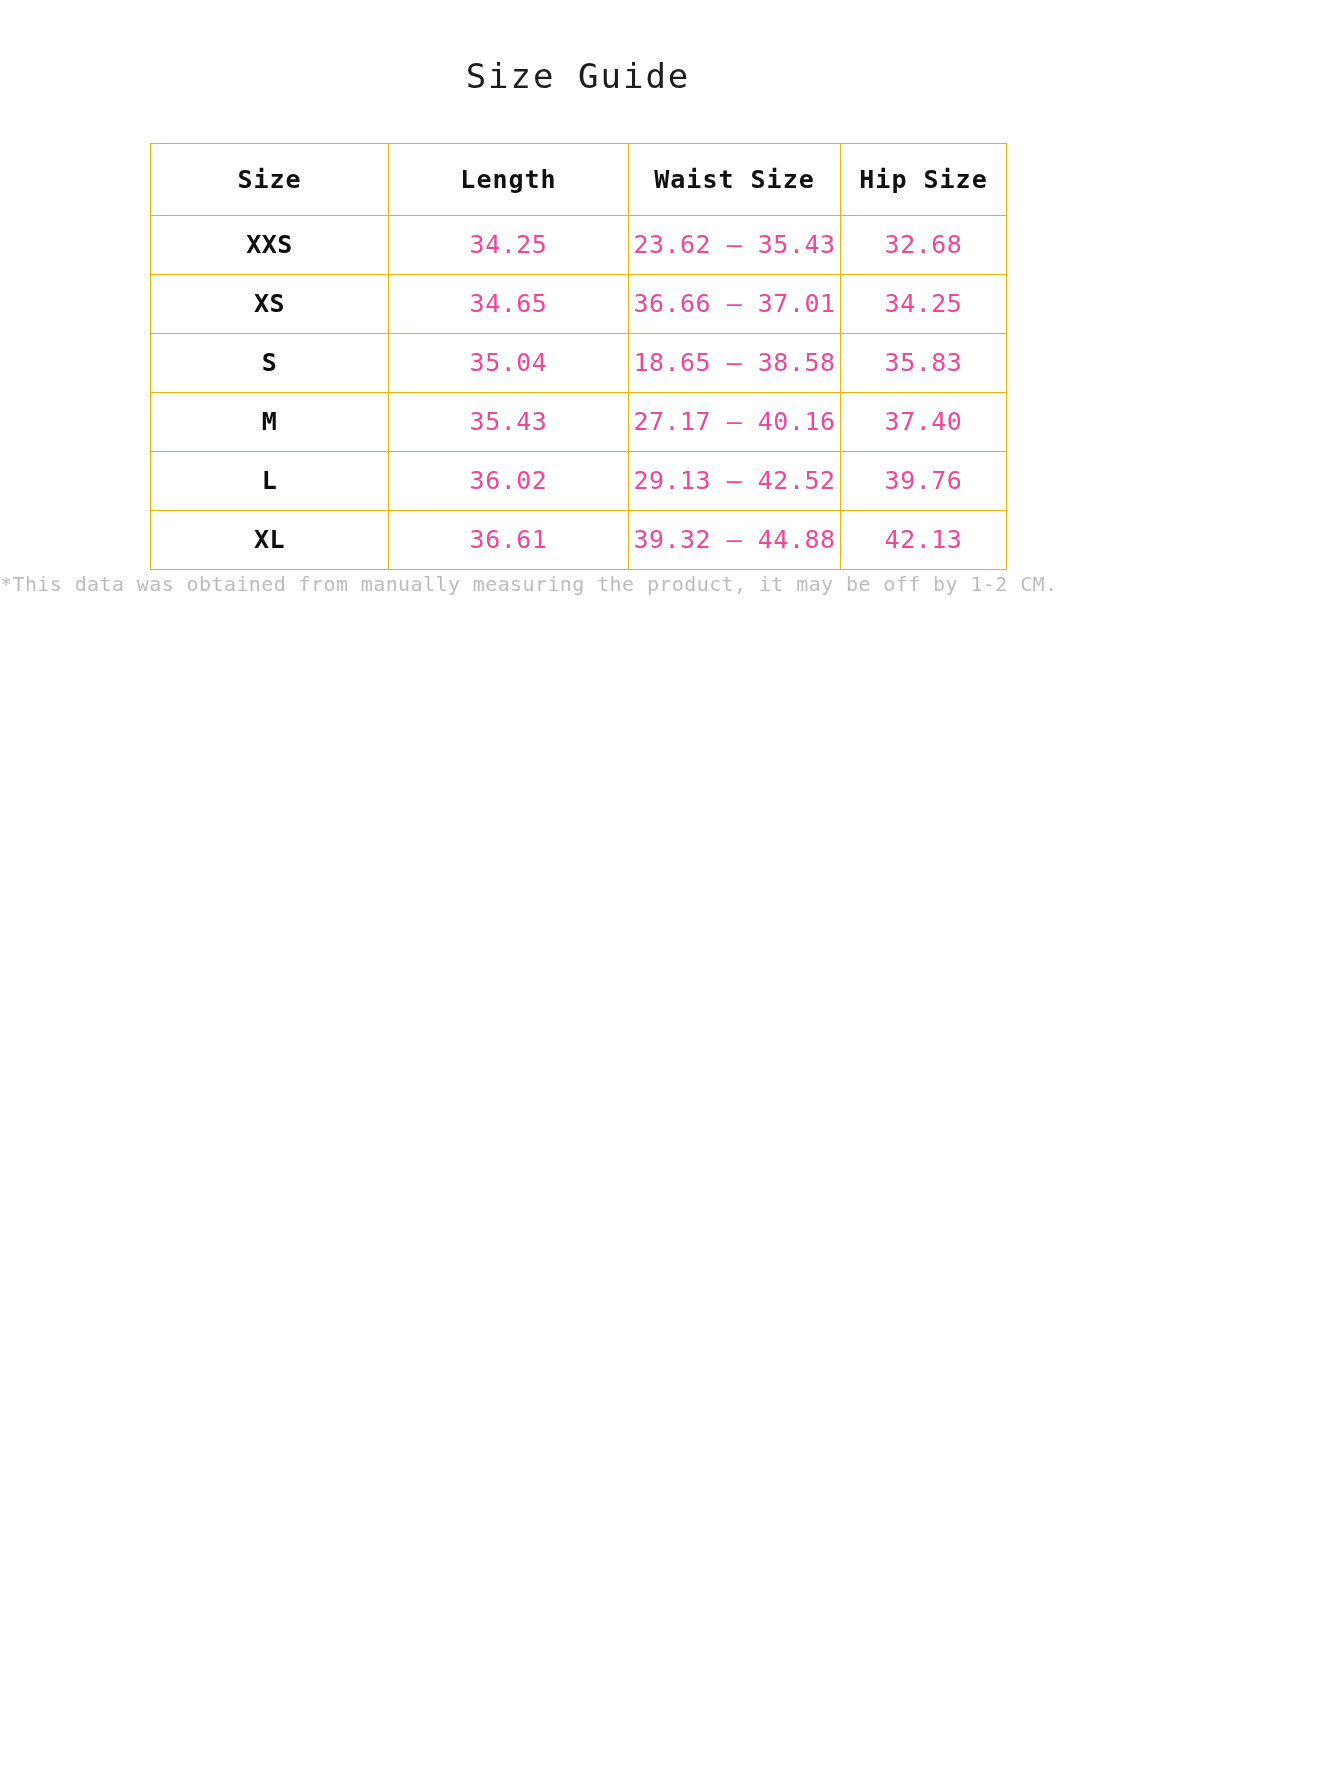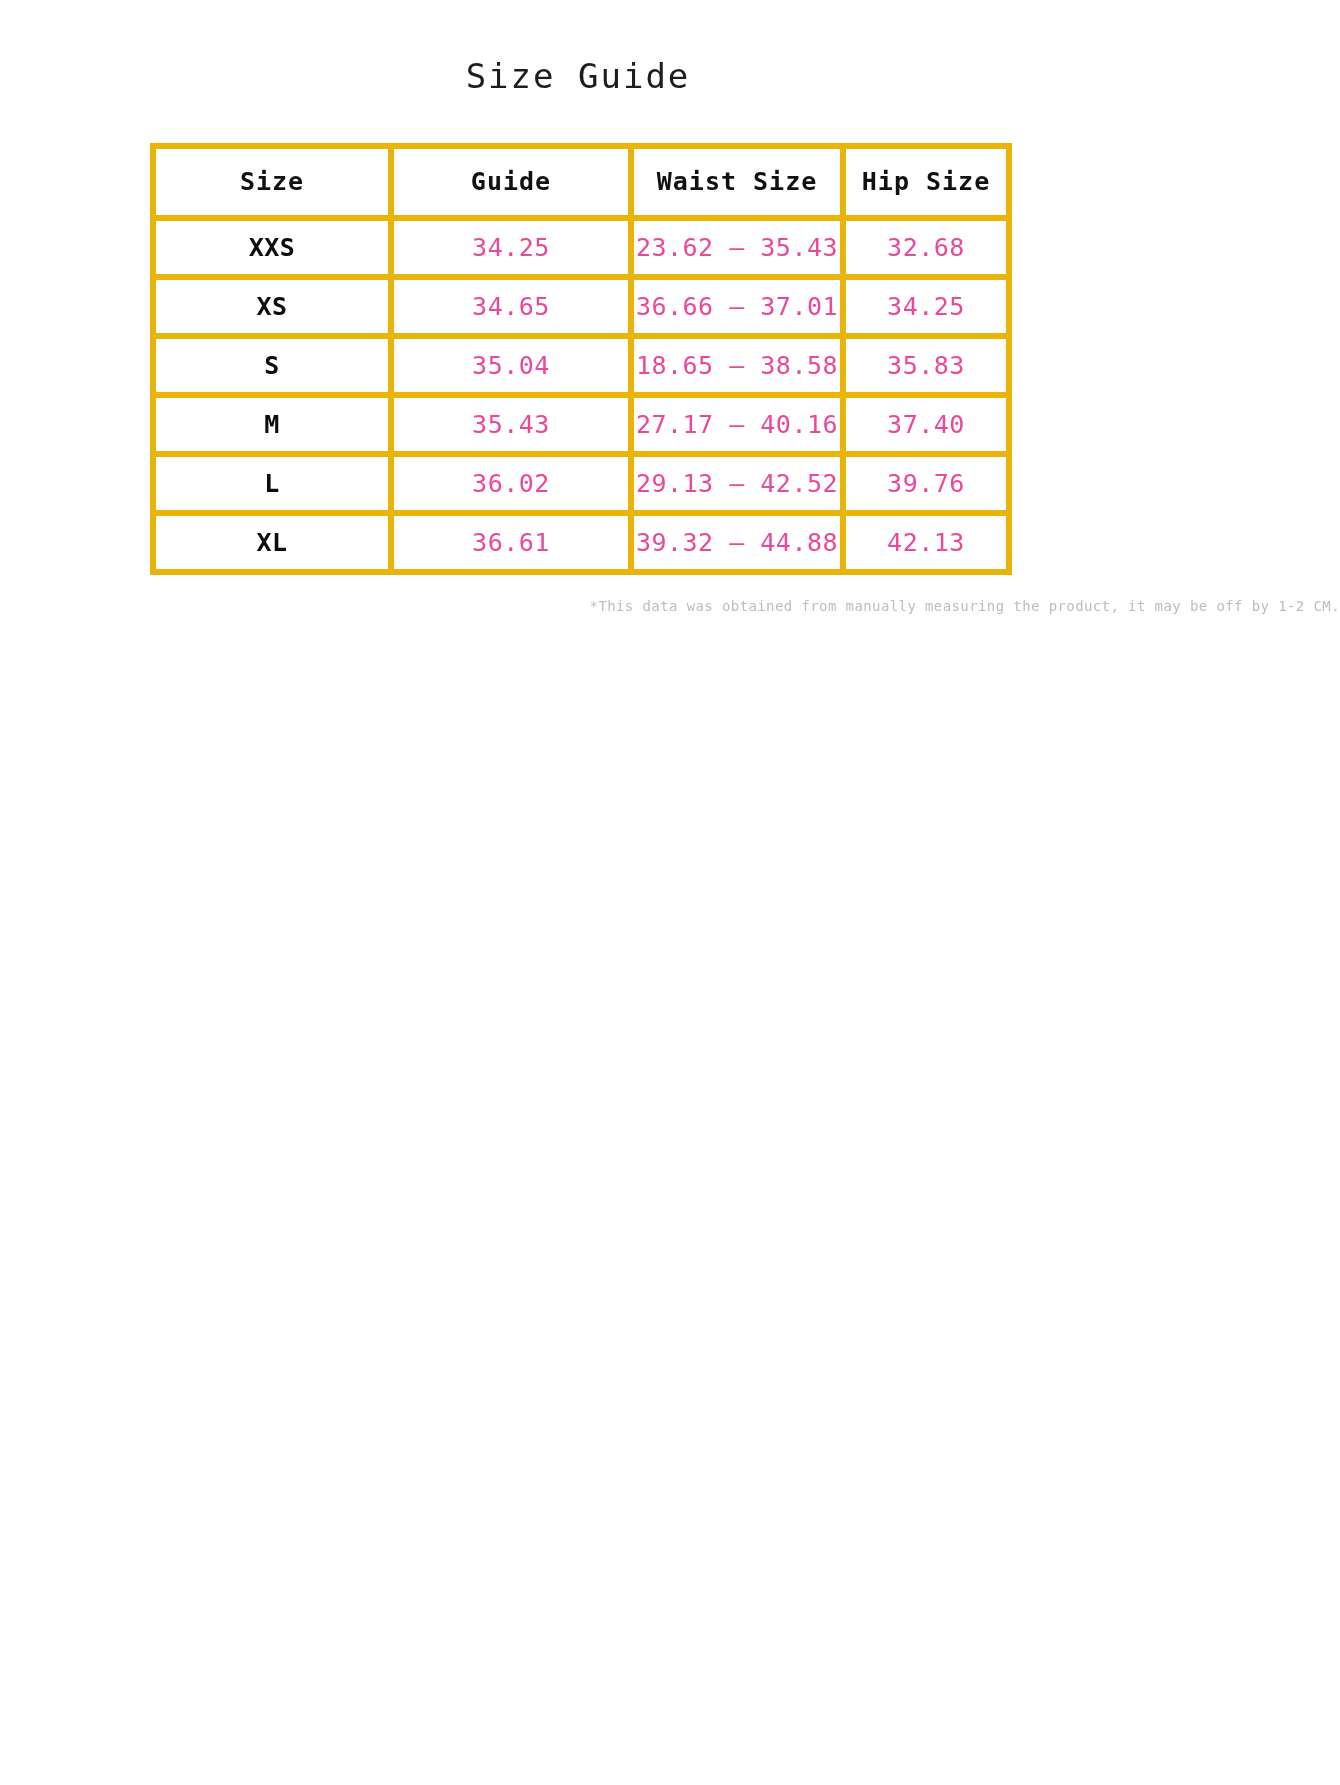--- a/index.html
+++ b/index.html
@@ -45,21 +45,21 @@
     font-family: "DejaVu Sans Mono", "Liberation Mono", monospace;
   }
 
   table.size-table col.c-size   { width: 238px; }
   table.size-table col.c-len    { width: 240px; }
   table.size-table col.c-waist  { width: 212px; }
   table.size-table col.c-hip    { width: 166px; }
 
   table.size-table th,
   table.size-table td {
-    border: 6px solid #eab308;
+    border: 1px solid #eab308;
     text-align: center;
     vertical-align: middle;
     padding: 0;
   }
 
   table.size-table thead th {
     height: 72px;
     font-size: 25px;
     font-weight: 700;
     color: #111111;
@@ -74,26 +74,25 @@
     letter-spacing: 0.5px;
   }
 
   table.size-table tbody td.size-cell {
     font-weight: 700;
     color: #0d0d0d;
   }
 
   .table-note {
     width: 1340px;
-    text-align: right;
+    text-align: left;
     font-family: "DejaVu Sans Mono", "Liberation Mono", monospace;
-    font-size: 14px;
+    font-size: 20px;
     color: #bdbdbd;
     letter-spacing: 0.4px;
-    margin-top: 22px;
     line-height: 1.4;
     white-space: nowrap;
   }
 </style>
 </head>
 <body>
 
 <div class="page">
 
   <h1 class="size-guide-title">Size Guide</h1>
@@ -102,21 +101,21 @@
     <table class="size-table">
       <colgroup>
         <col class="c-size">
         <col class="c-len">
         <col class="c-waist">
         <col class="c-hip">
       </colgroup>
       <thead>
         <tr>
           <th>Size</th>
-          <th>Guide</th>
+          <th>Length</th>
           <th>Waist Size</th>
           <th>Hip Size</th>
         </tr>
       </thead>
       <tbody>
         <tr>
           <td class="size-cell">XXS</td>
           <td>34.25</td>
           <td>23.62 – 35.43</td>
           <td>32.68</td>

